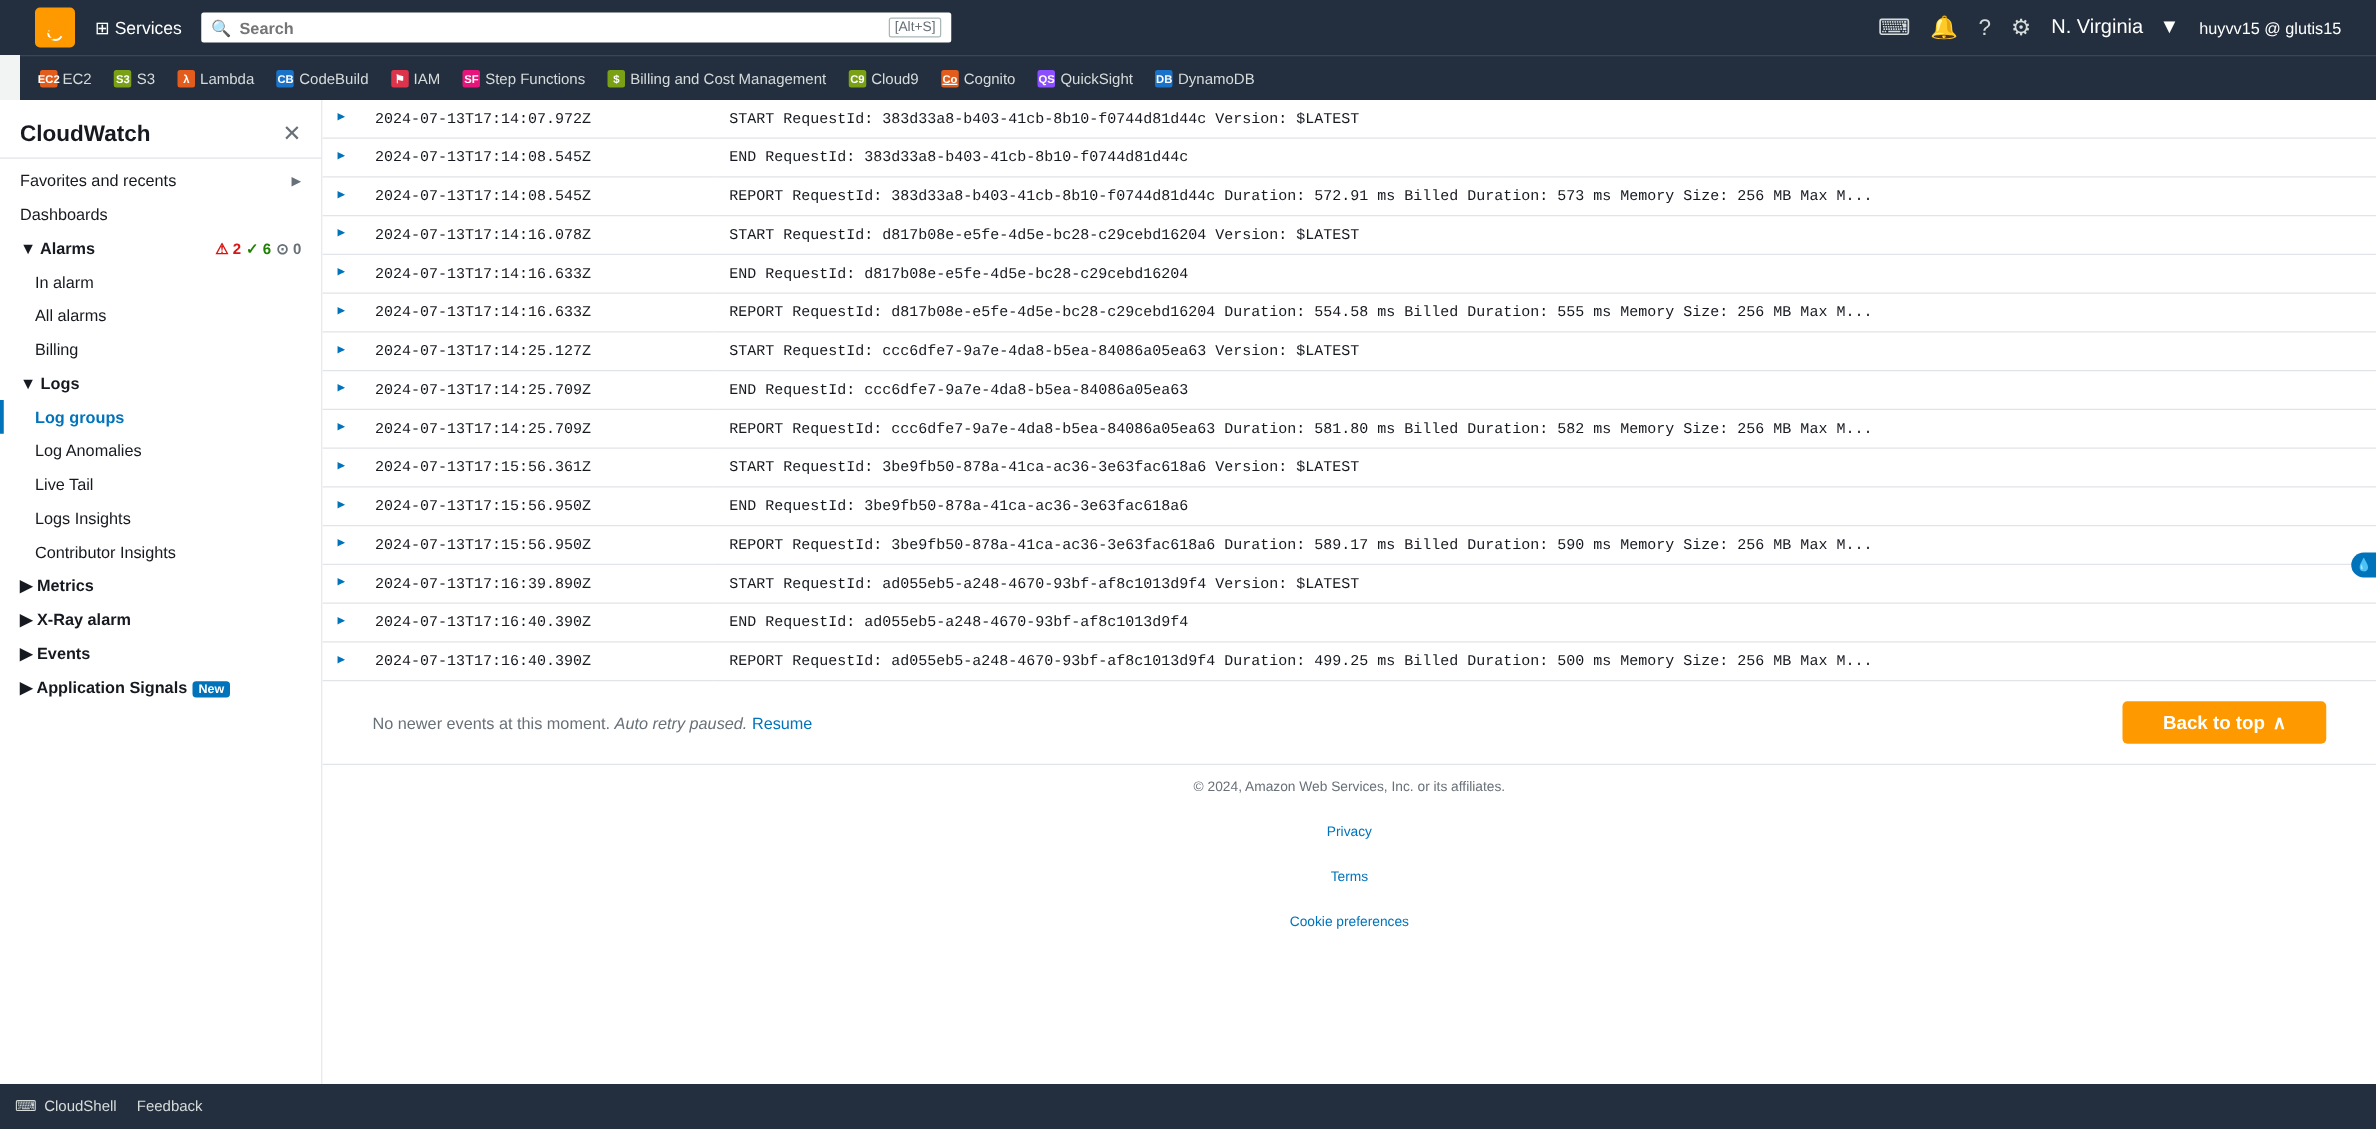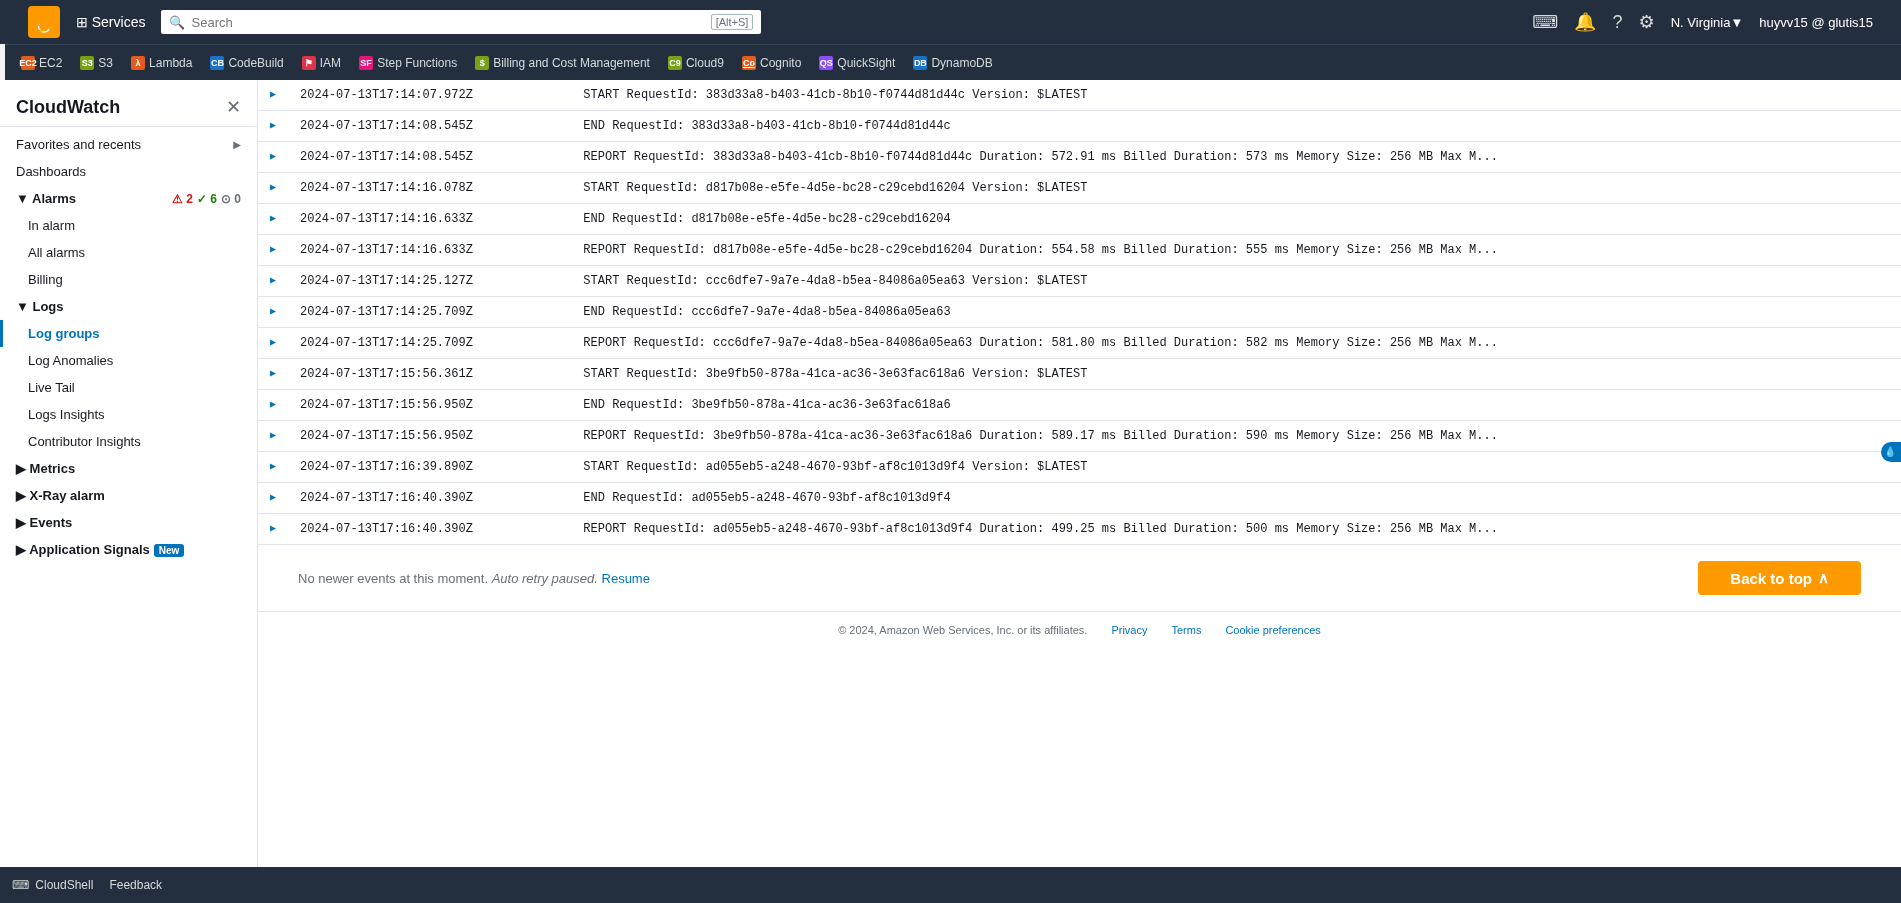--- a/index.html
+++ b/index.html
@@ -38,54 +38,55 @@
       display: flex; align-items: center;
       background: #fff;
       border-radius: 2px;
       padding: 4px 8px;
       gap: 6px;
     }
     .search-bar input {
       border: none; outline: none;
       font-size: 13px; flex: 1;
       color: #6d28d9;
+      font-weight: bold;
     }
     .search-shortcut {
       color: #687078; font-size: 11px;
       border: 1px solid #aab7b8;
       border-radius: 2px;
       padding: 1px 4px;
     }
     .nav-right {
       margin-left: auto;
       display: flex; align-items: center; gap: 16px;
       color: #fff;
     }
     .nav-icon { font-size: 18px; cursor: pointer; color: #d5dbdb; }
     .region-btn {
       color: #fff; cursor: pointer;
-      display: flex; align-items: center; gap: 0;
-      font-size: 13px;
+      display: flex; align-items: center; gap: 13px;
+      font-size: 16px;
     }
     .user-btn {
       color: #fff; cursor: pointer;
       font-size: 13px;
     }
 
     
     .service-tabs {
       height: 36px;
       background: #232f3e;
       border-top: 1px solid #37475a;
       display: flex;
       align-items: center;
       padding: 0 8px;
       gap: 2px;
       position: fixed;
-      top: 44px; left: 5px; right: 0;
+      top: 44px; left: 16px; right: 0;
       z-index: 99;
       overflow: hidden;
     }
     .service-tab {
       display: flex; align-items: center; gap: 4px;
       color: #d5dbdb;
       padding: 4px 8px;
       border-radius: 2px;
       cursor: pointer;
       white-space: nowrap;
@@ -513,21 +514,21 @@
         <span>No newer events at this moment.</span>
         <em>Auto retry paused.</em>
         <a class="resume-link">Resume</a>
       </div>
       <button class="back-to-top-btn">
         <span>Back to top</span>
         <span>∧</span>
       </button>
     </div>
 
-    <div style="padding: 12px 40px; text-align: center; color: #687078; font-size: 11px; border-top: 1px solid #e1e4e8; display: flex; justify-content: center; gap: 24px;">
+    <div style="padding: 12px 40px; text-align: center; color: #687078; font-size: 11px; border-top: 1px solid #e1e4e8; display: flex; justify-content: center; gap: 24px; flex-direction: column;">
       <span>© 2024, Amazon Web Services, Inc. or its affiliates.</span>
       <a style="color:#0073bb; text-decoration:none;">Privacy</a>
       <a style="color:#0073bb; text-decoration:none;">Terms</a>
       <a style="color:#0073bb; text-decoration:none;">Cookie preferences</a>
     </div>
   </main>
 </div>
 
 <div class="bottom-bar">
   <div class="bottom-cloudshell">

